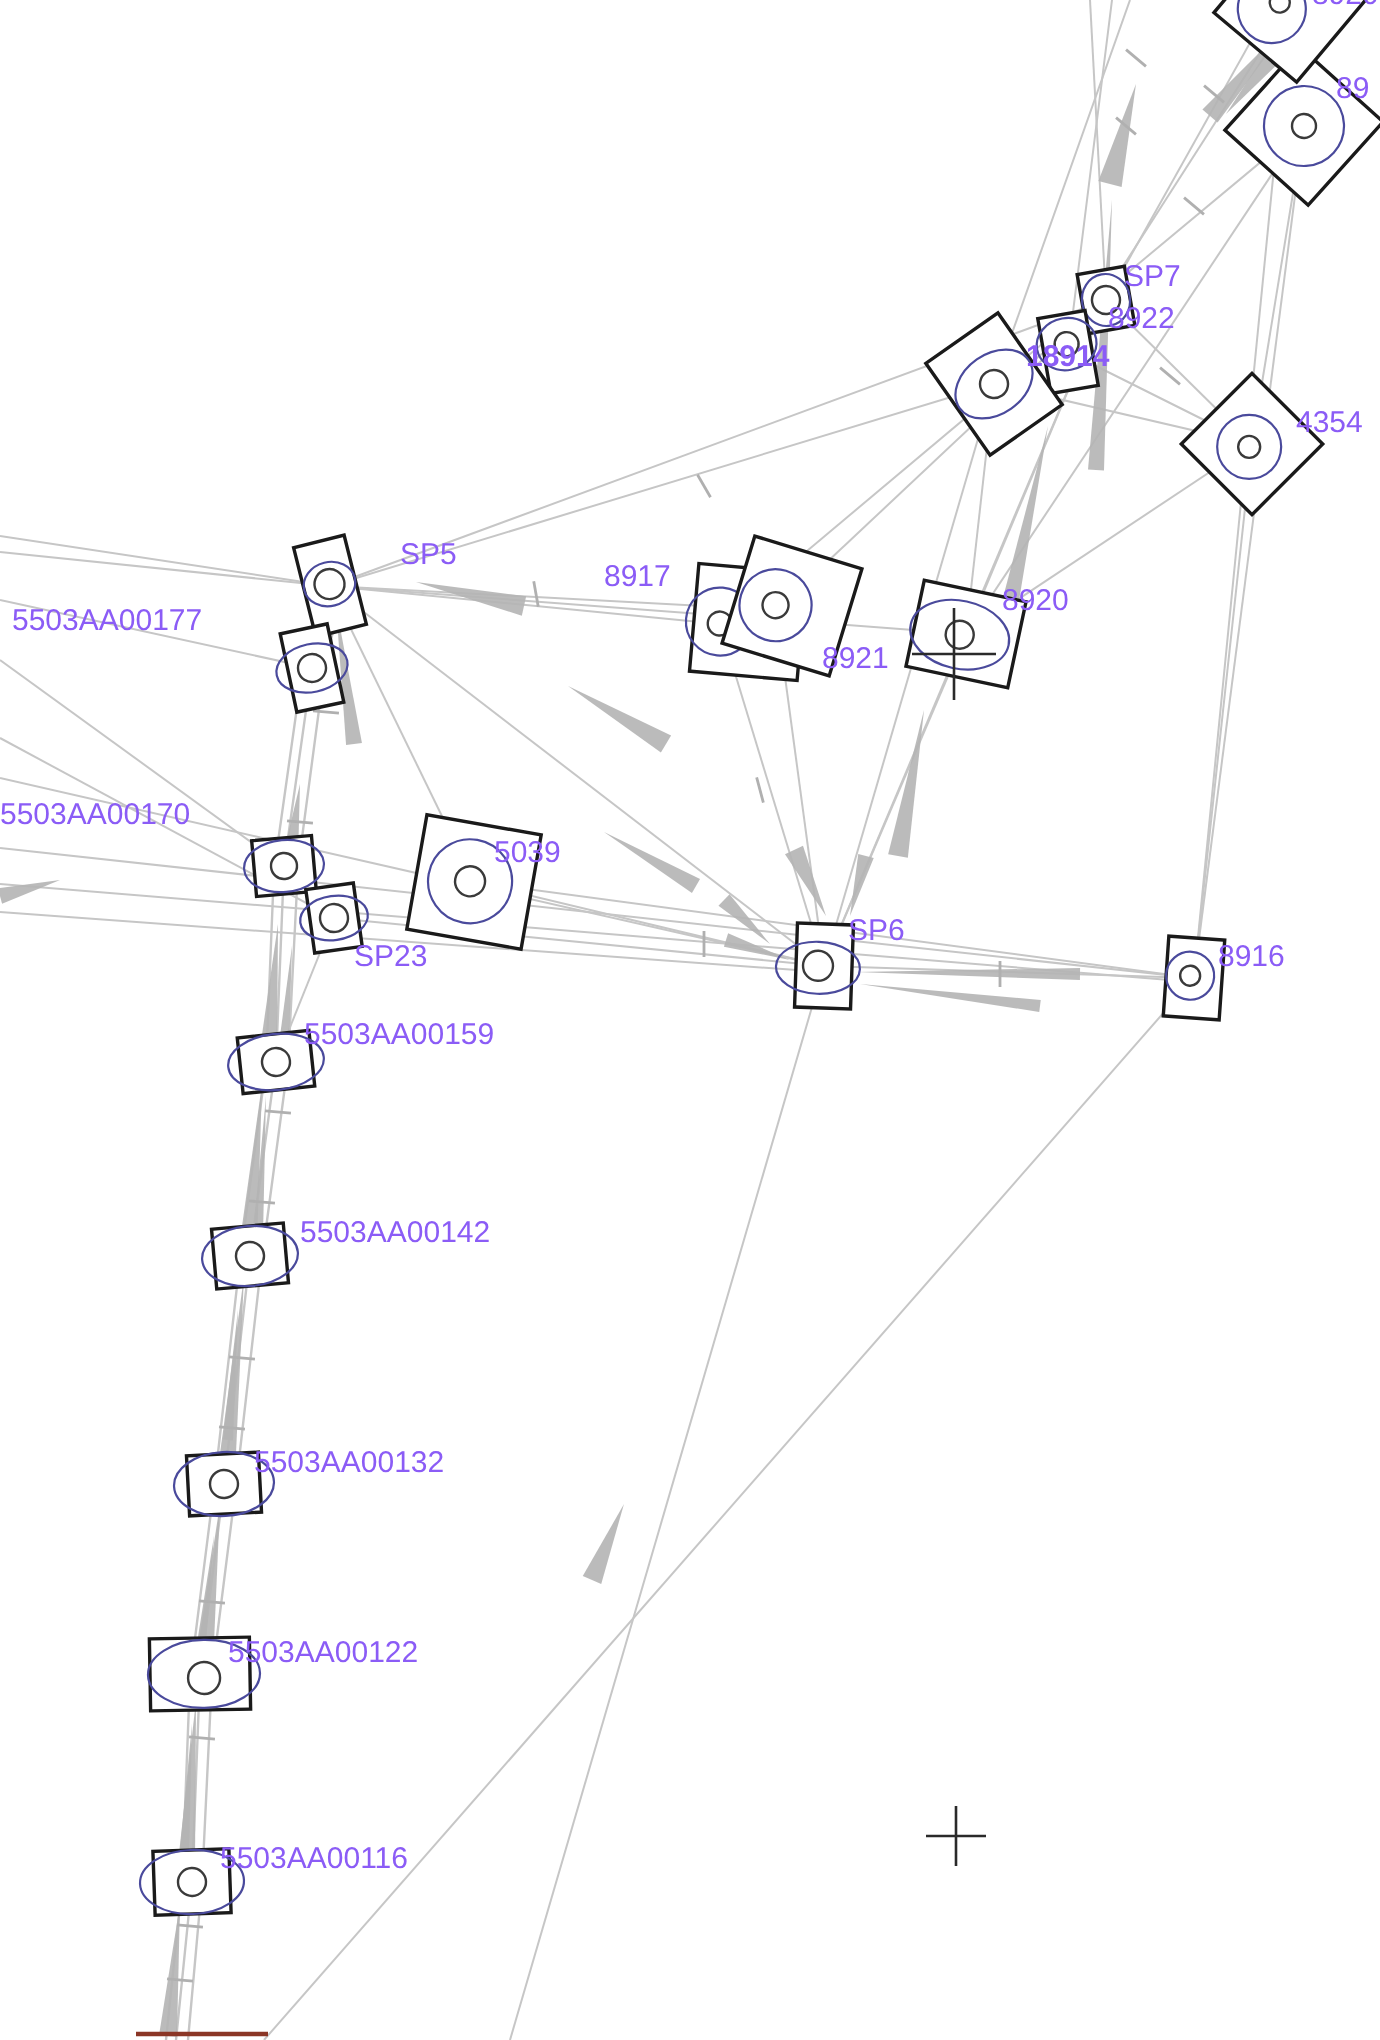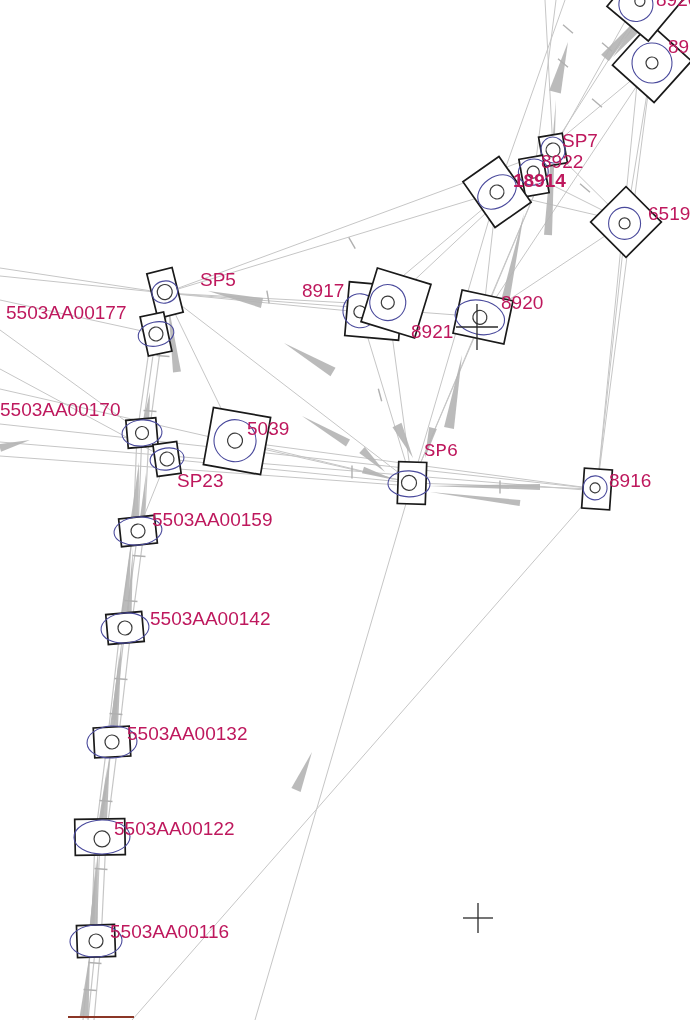--- a/index.html
+++ b/index.html
@@ -1,20 +1,20 @@
 <!DOCTYPE html>
 <html><head>
 <meta charset="utf-8">
 <style>
   html,body{margin:0;padding:0;background:#ffffff;}
   #viewport{position:relative;width:690px;height:1020px;overflow:hidden;background:#ffffff;
             font-family:"Liberation Sans",sans-serif;}
   #netsvg{position:absolute;left:0;top:0;}
-  .lbl{position:absolute;font-family:"Liberation Sans",sans-serif;font-size:19px;
-       line-height:1.0;color:#be185d;white-space:nowrap;cursor:default;}
+  .lbl{position:absolute;font-family:"Liberation Sans",sans-serif;font-size:15px;
+       line-height:1.0;color:#8b5cf6;white-space:nowrap;cursor:default;}
 </style>
 </head>
 <body>
 
 <div id="viewport">
     <svg id="netsvg" width="690" height="1020" viewBox="0 0 690 1020">
       <g stroke="#c6c6c6" stroke-width="1" fill="none">
         <line x1="0" y1="268" x2="165" y2="293"></line>
         <line x1="0" y1="276" x2="165" y2="293"></line>
         <line x1="0" y1="300" x2="156" y2="334"></line>
@@ -241,25 +241,25 @@
     </svg>
     <div class="lbl" style="left: 178px; top: 270px; margin-left: 22px;">SP5</div>
     <div class="lbl" style="left: 6px; top: 303px;">5503AA00177</div>
     <div class="lbl" style="left: 0px; top: 400px;">5503AA00170</div>
     <div class="lbl" style="left: 177px; top: 471px;">SP23</div>
     <div class="lbl" style="left: 247px; top: 419px;">5039</div>
     <div class="lbl" style="left: 302px; top: 281px;">8917</div>
     <div class="lbl" style="left: 411px; top: 286px; margin-top: 36px;">8921</div>
     <div class="lbl" style="left: 501px; top: 293px;">8920</div>
     <div class="lbl" style="left: 562px; top: 131px;">SP7</div>
-    <div class="lbl" style="left: 541px; top: 152px;">8922</div>
+    <div class="lbl" style="left: 554px; top: 152px;">8922</div>
     <div class="lbl" style="left: 513px; top: 171px; font-weight: bold;">18914</div>
-    <div class="lbl" style="left: 648px; top: 204px;">6519</div>
+    <div class="lbl" style="left: 648px; top: 204px;">4354</div>
     <div class="lbl" style="left: 668px; top: 37px;">89</div>
     <div class="lbl" style="left: 656px; top: -10px;">8920</div>
-    <div class="lbl" style="left: 424px; top: 442px; font-family: Liberation Mono, monospace;">SP6</div>
+    <div class="lbl" style="left: 424px; top: 458px;">SP6</div>
     <div class="lbl" style="left: 609px; top: 471px;">8916</div>
     <div class="lbl" style="left: 152px; top: 510px;">5503AA00159</div>
     <div class="lbl" style="left: 150px; top: 609px;">5503AA00142</div>
     <div class="lbl" style="left: 127px; top: 724px;">5503AA00132</div>
     <div class="lbl" style="left: 114px; top: 819px;">5503AA00122</div>
     <div class="lbl" style="left: 110px; top: 922px;">5503AA00116</div>
   </div>
 
 </body></html>

